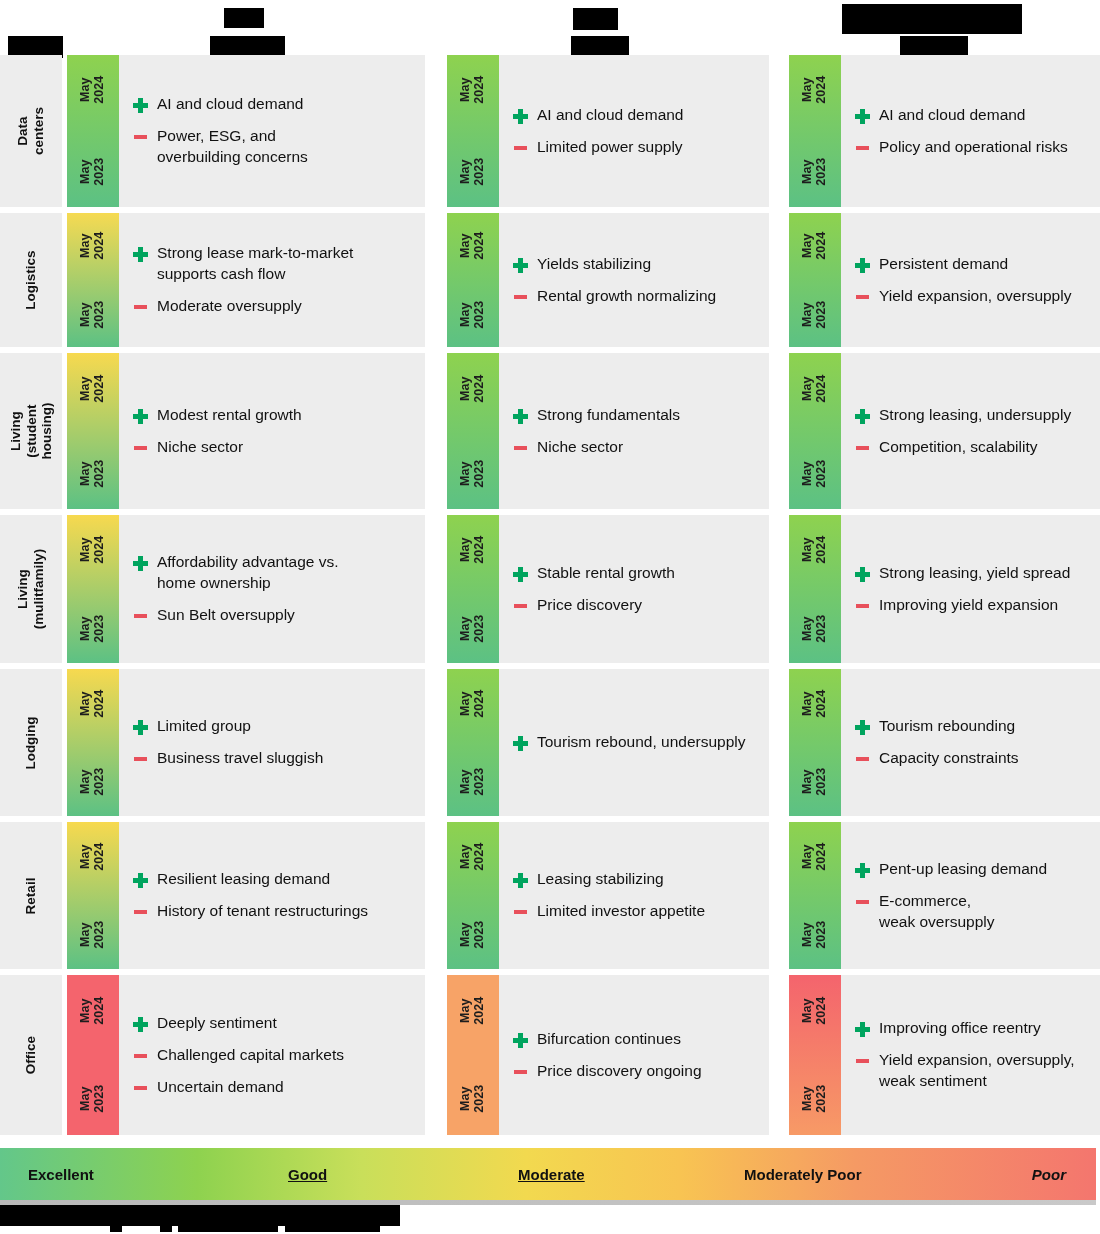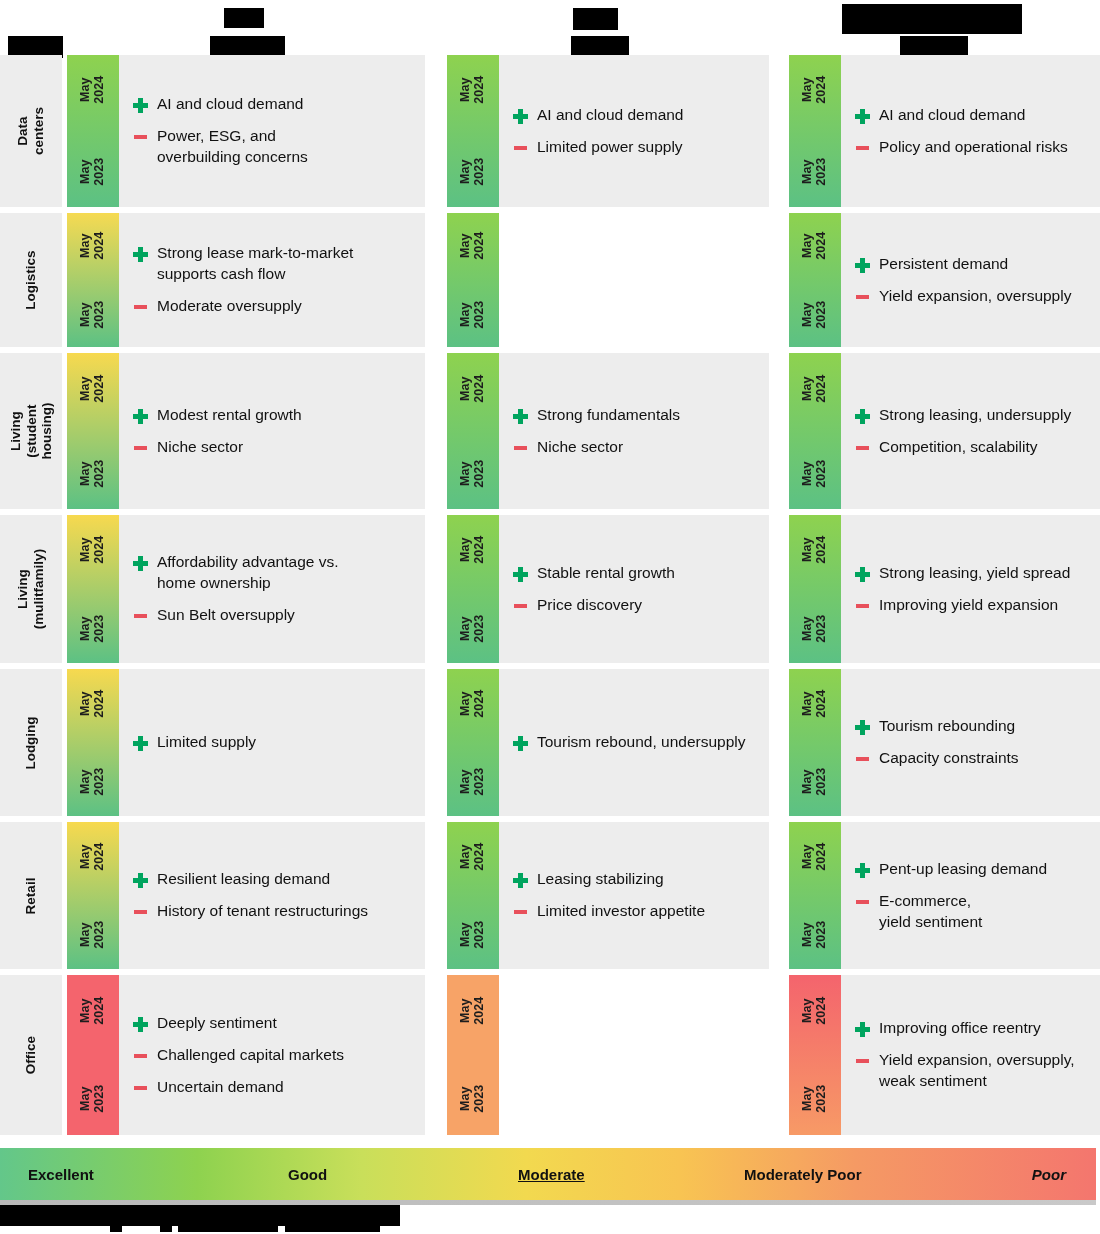--- a/index.html
+++ b/index.html
@@ -265,20 +265,30 @@
             </div>
           </div>
         </div>
         <div class="colgroup c2">
           <div class="ratingbar" style="background: linear-gradient(rgb(142, 210, 79), rgb(92, 193, 132));">
             <div class="yr top" style="white-space: pre-line;">May
 2024</div>
             <div class="yr bot" style="white-space: pre-line;">May
 2023</div>
           </div>
+          <div class="panel">
+            <div class="bullet">
+              <span class="sign plus"></span>
+              <span class="btxt">Yields stabilizing</span>
+            </div>
+            <div class="bullet">
+              <span class="sign minus"></span>
+              <span class="btxt">Rental growth normalizing</span>
+            </div>
+          </div>
         </div>
         <div class="colgroup c3">
           <div class="ratingbar" style="background: linear-gradient(rgb(142, 210, 79), rgb(92, 193, 132));">
             <div class="yr top" style="white-space: pre-line;">May
 2024</div>
             <div class="yr bot" style="white-space: pre-line;">May
 2023</div>
           </div>
           <div class="panel">
             <div class="bullet">
@@ -420,21 +430,25 @@
         <div class="colgroup c1">
           <div class="ratingbar" style="background: linear-gradient(rgb(247, 217, 79), rgb(92, 193, 132));">
             <div class="yr top" style="white-space: pre-line;">May
 2024</div>
             <div class="yr bot" style="white-space: pre-line;">May
 2023</div>
           </div>
           <div class="panel">
             <div class="bullet">
               <span class="sign plus"></span>
-              <span class="btxt">Limited supply</span>
+              <span class="btxt">Limited group</span>
+            </div>
+            <div class="bullet">
+              <span class="sign minus"></span>
+              <span class="btxt">Business travel sluggish</span>
             </div>
           </div>
         </div>
         <div class="colgroup c2">
           <div class="ratingbar" style="background: linear-gradient(rgb(142, 210, 79), rgb(92, 193, 132));">
             <div class="yr top" style="white-space: pre-line;">May
 2024</div>
             <div class="yr bot" style="white-space: pre-line;">May
 2023</div>
           </div>
@@ -512,21 +526,21 @@
 2023</div>
           </div>
           <div class="panel">
             <div class="bullet">
               <span class="sign plus"></span>
               <span class="btxt">Pent-up leasing demand</span>
             </div>
             <div class="bullet">
               <span class="sign minus"></span>
               <span class="btxt">E-commerce,
-yield sentiment</span>
+weak oversupply</span>
             </div>
           </div>
         </div>
       </div>
       <div class="row" style="height: 160px;">
         <div class="rowlabel">
           <div class="rowlabel-inner" style="white-space: pre-line;">Office</div>
         </div>
         <div class="colgroup c1">
           <div class="ratingbar" style="background: linear-gradient(rgb(244, 100, 109), rgb(244, 100, 109));">
@@ -550,20 +564,30 @@
             </div>
           </div>
         </div>
         <div class="colgroup c2">
           <div class="ratingbar" style="background: linear-gradient(rgb(247, 163, 103), rgb(247, 163, 103));">
             <div class="yr top" style="white-space: pre-line;">May
 2024</div>
             <div class="yr bot" style="white-space: pre-line;">May
 2023</div>
           </div>
+          <div class="panel">
+            <div class="bullet">
+              <span class="sign plus"></span>
+              <span class="btxt">Bifurcation continues</span>
+            </div>
+            <div class="bullet">
+              <span class="sign minus"></span>
+              <span class="btxt">Price discovery ongoing</span>
+            </div>
+          </div>
         </div>
         <div class="colgroup c3">
           <div class="ratingbar" style="background: linear-gradient(rgb(244, 100, 109), rgb(247, 154, 102));">
             <div class="yr top" style="white-space: pre-line;">May
 2024</div>
             <div class="yr bot" style="white-space: pre-line;">May
 2023</div>
           </div>
           <div class="panel">
             <div class="bullet">
@@ -575,21 +599,21 @@
               <span class="btxt">Yield expansion, oversupply,
 weak sentiment</span>
             </div>
           </div>
         </div>
       </div>
     </div>
 
   <div class="legend" id="legend">
       <span class="legend-item" style="left: 28px;">Excellent</span>
-      <span class="legend-item" style="left: 288px;">Good</span>
+      <span class="legend-item" style="left: 288px; text-decoration: underline;">Good</span>
       <span class="legend-item" style="left: 518px; text-decoration: underline;">Moderate</span>
       <span class="legend-item" style="left: 744px;">Moderately Poor</span>
       <span class="legend-item" style="left: auto; right: 30px; font-style: italic;">Poor</span>
     </div>
   <div class="bottombar"></div>
 
   <div id="footer-redactions">
       <div class="redact" style="left: 0px; top: 1205px; width: 400px; height: 21px;"></div>
       <div class="redact" style="left: 110px; top: 1220px; width: 12px; height: 12px;"></div>
       <div class="redact" style="left: 160px; top: 1220px; width: 12px; height: 12px;"></div>

